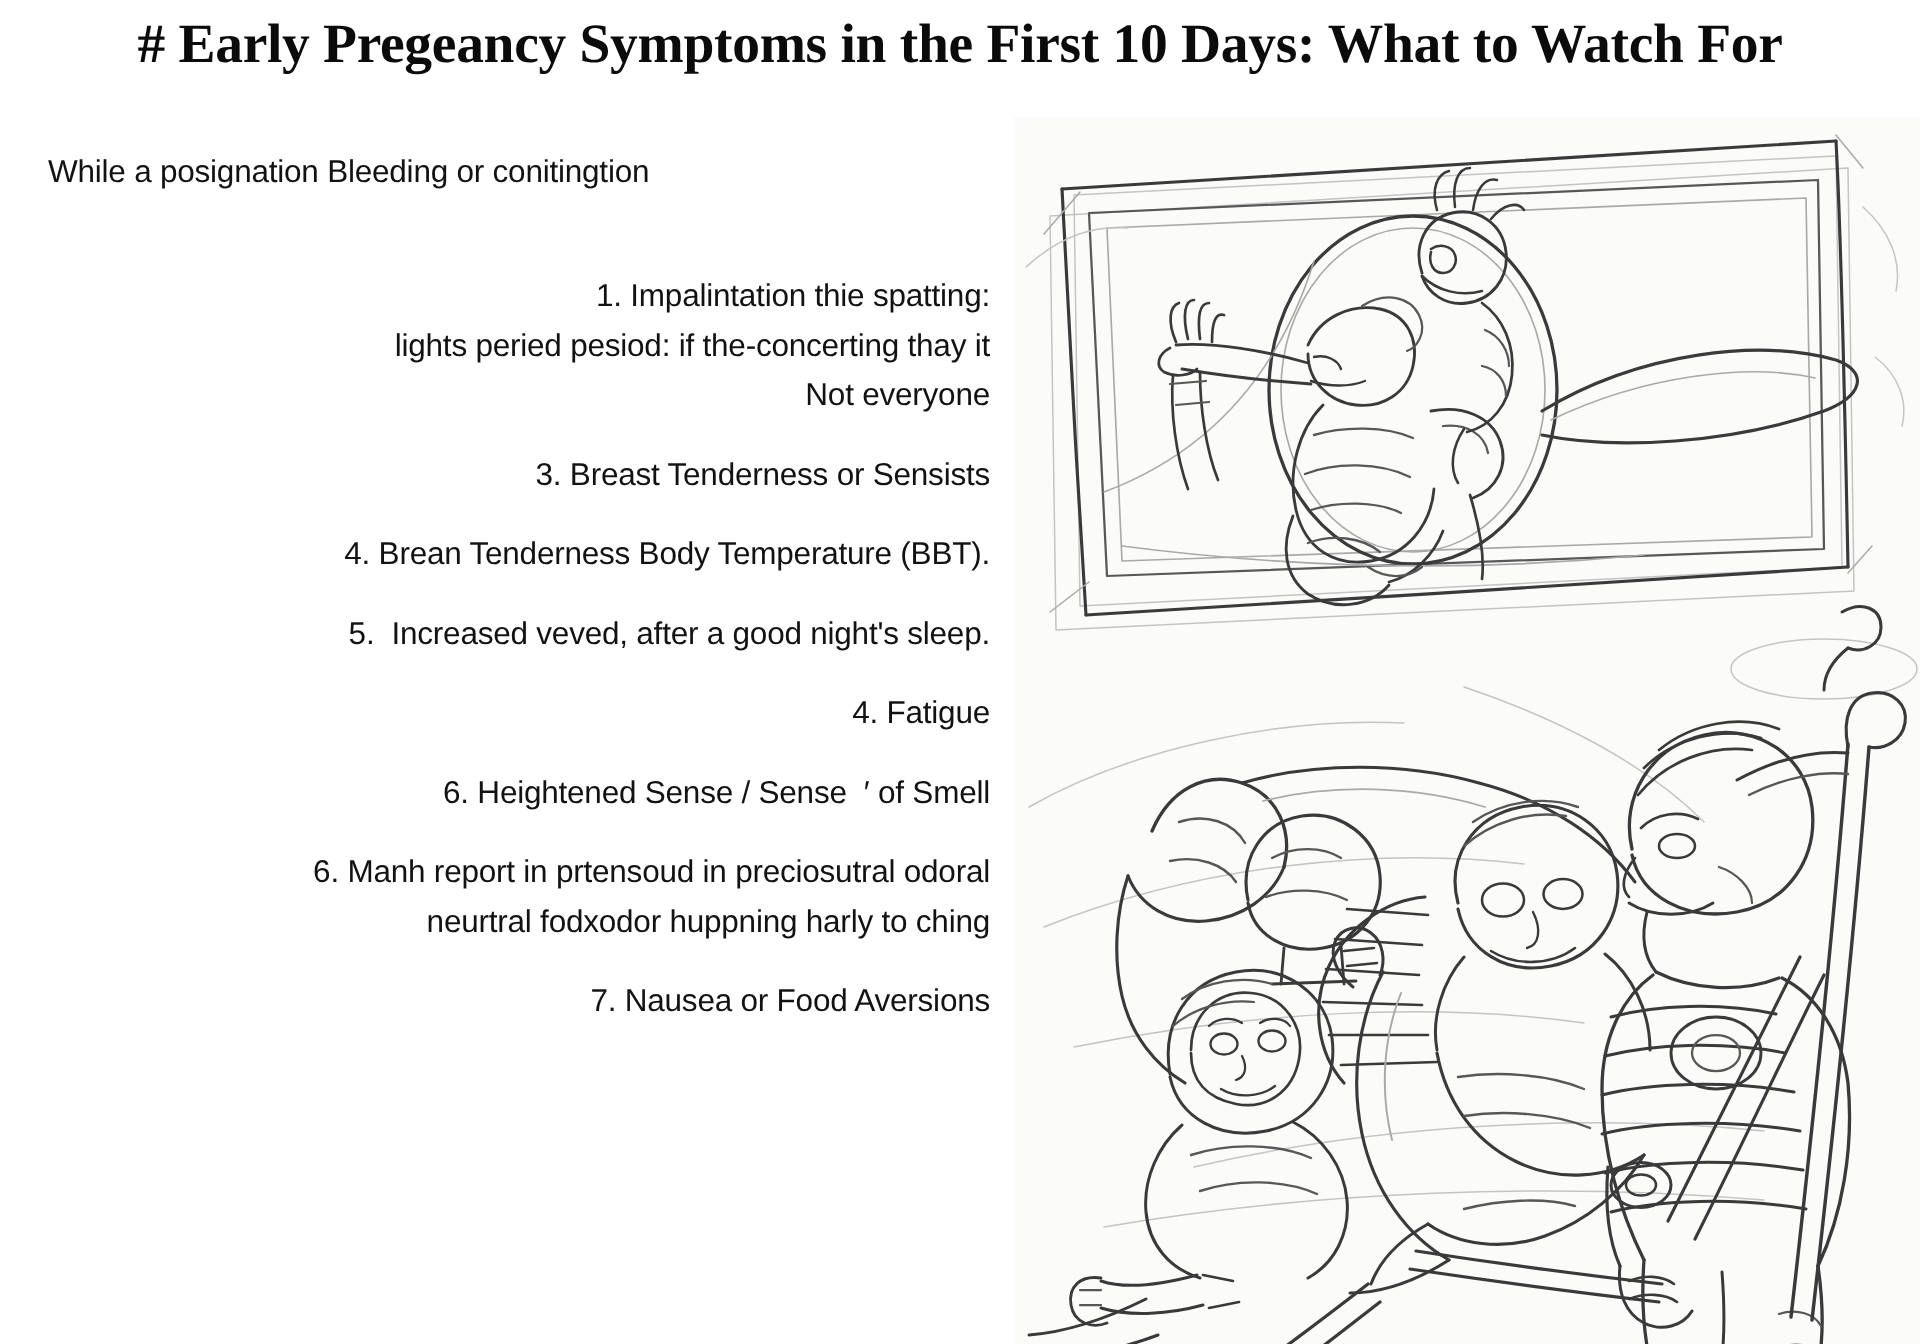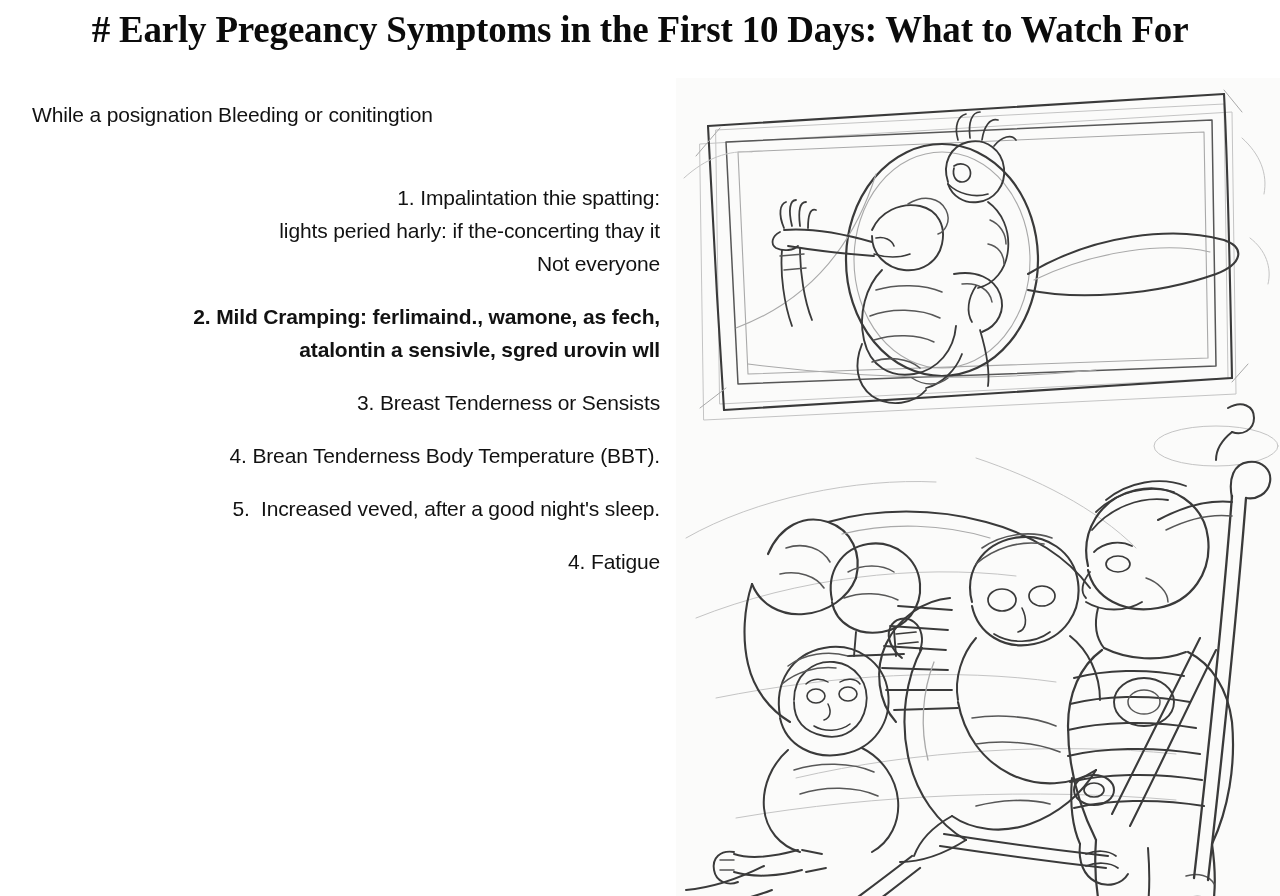--- a/index.html
+++ b/index.html
@@ -77,47 +77,53 @@
 <body>
 
 <div id="doc-title"># Early Pregeancy Symptoms in the First 10 Days: What to Watch For</div>
 
 <div id="article">
 
   <p class="para lead">While a posignation Bleeding or conitingtion</p>
 
   <div class="para blk">
     <span class="ln">1. Impalintation thie spatting:</span>
-    <span class="ln indent">lights peried harly: if the-concerting thay it</span>
+    <span class="ln indent">lights peried pesiod: if the-concerting thay it</span>
     <span class="ln indent">Not everyone</span>
   </div>
 
-  <div class="para blk semi">
-    <span class="ln">2. Mild Cramping: ferlimaind., wamone, as fech,</span>
-    <span class="ln">atalontin a sensivle, sgred urovin wll</span>
-  </div>
 
   <div class="para blk">
     <span class="ln">3. Breast Tenderness or Sensists</span>
   </div>
 
   <div class="para blk">
     <span class="ln">4. Brean Tenderness Body Temperature (BBT).</span>
   </div>
 
   <div class="para blk">
     <span class="ln">5.  Increased veved, after a good night's sleep.</span>
   </div>
 
   <div class="para blk">
     <span class="ln">4. Fatigue</span>
   </div>
 
-
-
+  <div class="para blk">
+    <span class="ln">6. Heightened Sense / Sense  ′ of Smell</span>
+  </div>
+
+  <div class="para blk">
+    <span class="ln">6. Manh report in prtensoud in preciosutral odoral</span>
+    <span class="ln">neurtral fodxodor huppning harly to ching</span>
+  </div>
+
+  <div class="para blk">
+    <span class="ln">7. Nausea or Food Aversions</span>
+  </div>
 
 
 </div>
 
 <div id="illustration">
 <svg width="604" height="818" viewBox="0 0 604 818" xmlns="http://www.w3.org/2000/svg">
 
   <rect x="0" y="0" width="604" height="818" class="pg"></rect>
 
   <g>

